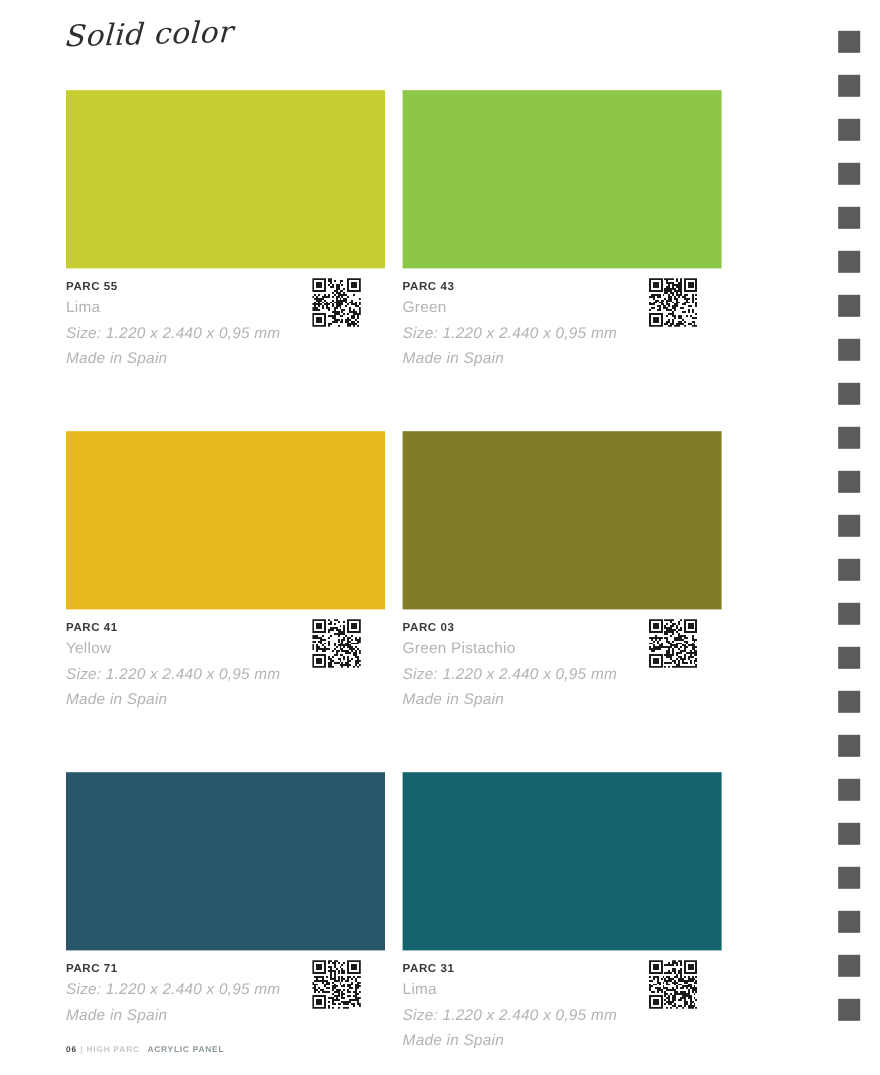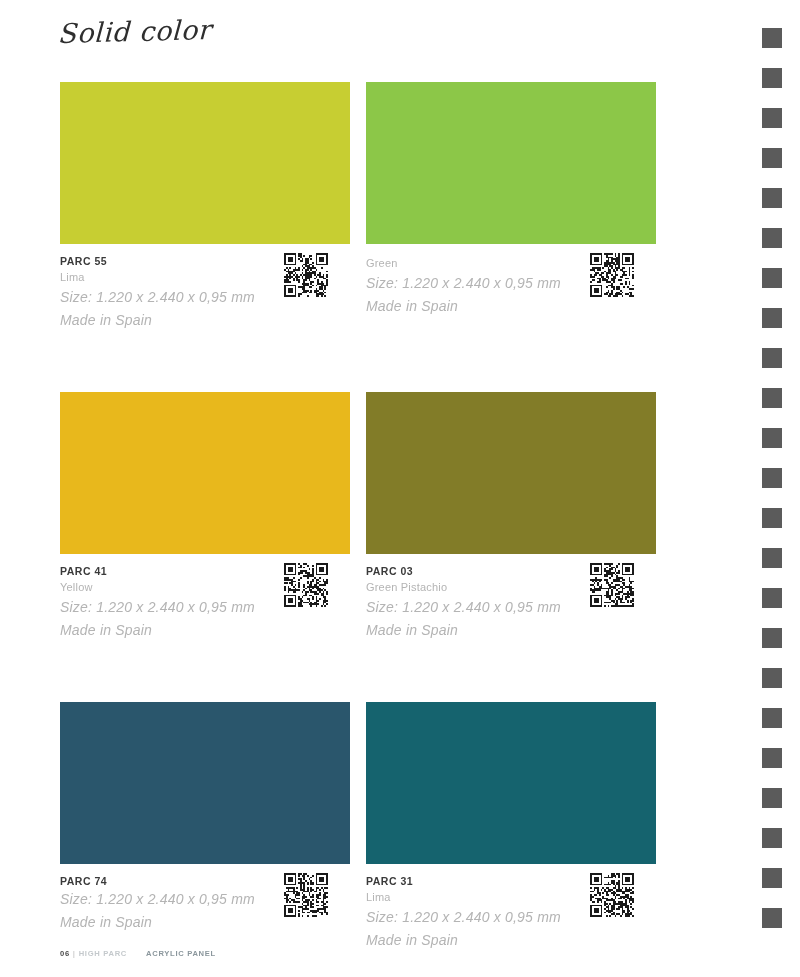--- a/index.html
+++ b/index.html
@@ -56,21 +56,21 @@
 
   .code {
     font-size: 10.5px;
     font-weight: bold;
     color: #3a3a3a;
     letter-spacing: 0.5px;
     line-height: 1.35;
   }
 
   .cname {
-    font-size: 11px;
+    font-size: 14px;
     color: #b4b4b4;
     line-height: 1.65;
     letter-spacing: 0.2px;
   }
 
   .size, .origin {
     font-size: 14px;
     font-style: italic;
     color: #b4b4b4;
     line-height: 1.65;
@@ -108,21 +108,21 @@
     left: 60px;
     bottom: 19px;
     font-size: 7.6px;
     font-weight: bold;
     letter-spacing: 0.7px;
     white-space: nowrap;
   }
   .footer .pg   { color: #4a4a4a; }
   .footer .sep  { color: #cfcfcf; padding: 0 3px; }
   .footer .hg   { color: #c4c9cc; }
-  .footer .ap   { color: #8a969c; padding-left: 19px; }
+  .footer .ap   { color: #8a969c; padding-left: 7px; }
 </style>
 </head>
 <body>
 
 <div class="page-title">Solid color</div>
 
 <div class="grid">
 
   <div class="grid-row">
 
@@ -351,20 +351,21 @@
               <rect x="4.000" y="76.000" width="20.000" height="20.000" fill="#ffffff"></rect>
               <rect x="8.000" y="80.000" width="12.000" height="12.000" fill="#1a1a1a"></rect>
             </svg>
           </div>
       </div>
     </div>
 
     <div class="card">
       <div class="swatch" style="background: rgb(140, 199, 72);"></div>
       <div class="card-info">
+        <div class="code">PARC 43</div>
         <div class="cname">Green</div>
         <div class="size">Size: 1.220 x 2.440 x 0,95 mm</div>
         <div class="origin">Made in Spain</div>
         <div class="qr">
             <svg viewBox="0 0 100 100" shape-rendering="crispEdges">
               <rect width="100" height="100" fill="#ffffff"></rect>
               <rect x="32.000" y="0.000" width="4.000" height="4.000" fill="#1a1a1a"></rect>
               <rect x="36.000" y="0.000" width="4.000" height="4.000" fill="#1a1a1a"></rect>
               <rect x="40.000" y="0.000" width="4.000" height="4.000" fill="#1a1a1a"></rect>
               <rect x="44.000" y="0.000" width="4.000" height="4.000" fill="#1a1a1a"></rect>
@@ -1057,21 +1058,21 @@
           </div>
       </div>
     </div>
   </div>
 
   <div class="grid-row">
 
     <div class="card">
       <div class="swatch" style="background: rgb(42, 86, 108);"></div>
       <div class="card-info">
-        <div class="code">PARC 74</div>
+        <div class="code">PARC 71</div>
         <div class="size">Size: 1.220 x 2.440 x 0,95 mm</div>
         <div class="origin">Made in Spain</div>
         <div class="qr">
             <svg viewBox="0 0 100 100" shape-rendering="crispEdges">
               <rect width="100" height="100" fill="#ffffff"></rect>
               <rect x="32.000" y="0.000" width="4.000" height="4.000" fill="#1a1a1a"></rect>
               <rect x="36.000" y="0.000" width="4.000" height="4.000" fill="#1a1a1a"></rect>
               <rect x="44.000" y="0.000" width="4.000" height="4.000" fill="#1a1a1a"></rect>
               <rect x="48.000" y="0.000" width="4.000" height="4.000" fill="#1a1a1a"></rect>
               <rect x="32.000" y="4.000" width="4.000" height="4.000" fill="#1a1a1a"></rect>

